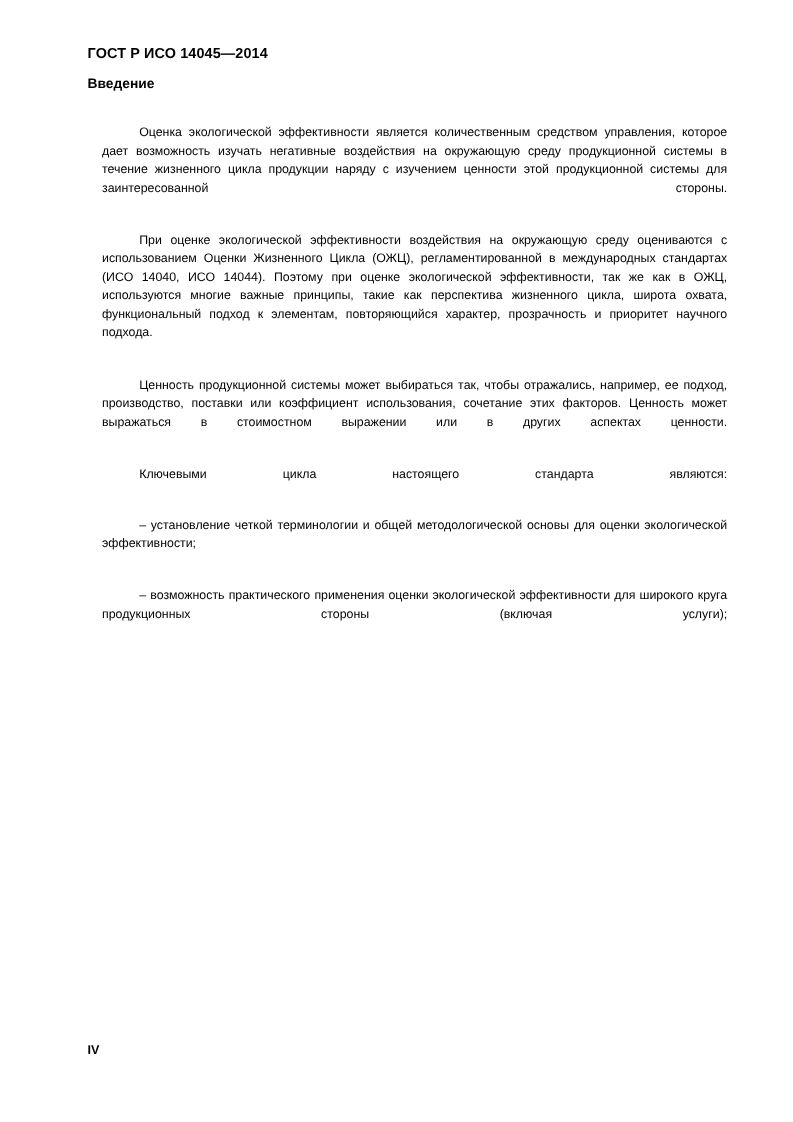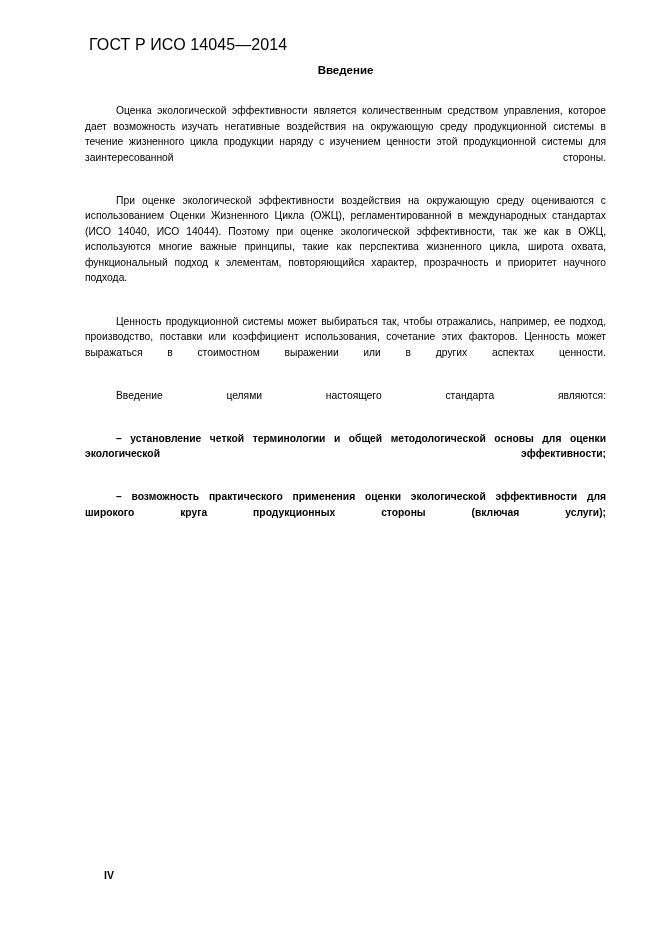--- a/index.html
+++ b/index.html
@@ -21,36 +21,36 @@
     left: 0;
     top: 0;
     width: 661px;
     height: 935px;
     overflow: hidden;
   }
 
   
   .doc-header {
     position: absolute;
-    left: 89px;
+    left: 73px;
     top: 38px;
-    font-size: 16px;
-    font-weight: normal;
+    font-size: 12px;
+    font-weight: bold;
     letter-spacing: 0.1px;
     line-height: 13px;
     white-space: nowrap;
   }
 
   
   .section-title {
     position: absolute;
     left: 73px;
     top: 63px;
     width: 545px;
-    text-align: center;
+    text-align: left;
     font-size: 11.5px;
     font-weight: bold;
     line-height: 14px;
   }
 
   
   .body-block {
     position: absolute;
     left: 73px;
     top: 91px;
@@ -64,54 +64,52 @@
     line-height: 15.55px;
     text-align: justify;
     text-justify: inter-word;
     text-indent: 31px;
     hyphens: none;
     word-spacing: 0px;
   }
 
   p.para.bullet {
     text-indent: 31px;
-    font-weight: bold;
   }
 
   
   p.para::after {
     content: "";
     display: inline-block;
     width: 100%;
   }
 
   
   .folio {
     position: absolute;
     left: 73px;
     top: 869px;
     font-size: 10.5px;
     font-weight: bold;
     line-height: 13px;
-    margin-left: 31px;
   }
 </style>
 </head>
 <body>
 
 <div class="page">
 
   <div class="doc-header">ГОСТ Р ИСО 14045—2014</div>
 
   <div class="section-title">Введение</div>
 
   <div class="body-block">
     <p class="para">Оценка экологической эффективности является количественным средством управления, которое дает возможность изучать негативные воздействия на окружающую среду продукционной системы в течение жизненного цикла продукции наряду с изучением ценности этой продукционной системы для заинтересованной стороны.</p>
     <p class="para">При оценке экологической эффективности воздействия на окружающую среду оцениваются с использованием Оценки Жизненного Цикла (ОЖЦ), регламентированной в международных стандартах (ИСО 14040, ИСО 14044). Поэтому при оценке экологической эффективности, так же как в ОЖЦ, используются многие важные принципы, такие как перспектива жизненного цикла, широта охвата, функциональный подход к элементам, повторяющийся характер, прозрачность и приоритет научного подхода.</p>
     <p class="para">Ценность продукционной системы может выбираться так, чтобы отражались, например, ее подход, производство, поставки или коэффициент использования, сочетание этих факторов. Ценность может выражаться в стоимостном выражении или в других аспектах ценности.</p>
-    <p class="para">Введение целями настоящего стандарта являются:</p>
+    <p class="para">Ключевыми цикла настоящего стандарта являются:</p>
     <p class="para bullet">– установление четкой терминологии и общей методологической основы для оценки экологической эффективности;</p>
     <p class="para bullet">– возможность практического применения оценки экологической эффективности для широкого круга продукционных стороны (включая услуги);</p>
   </div>
 
   <div class="folio">IV</div>
 
 </div>
 
 </body></html>

